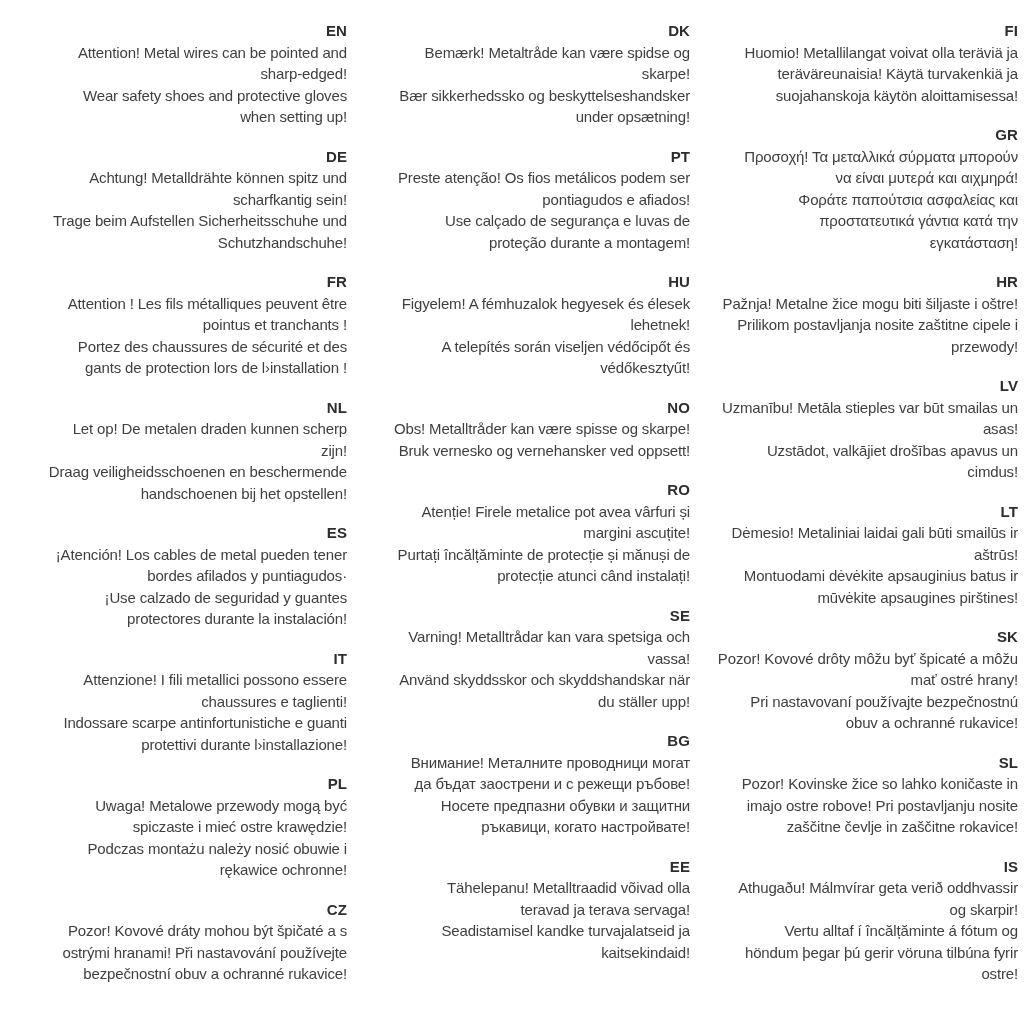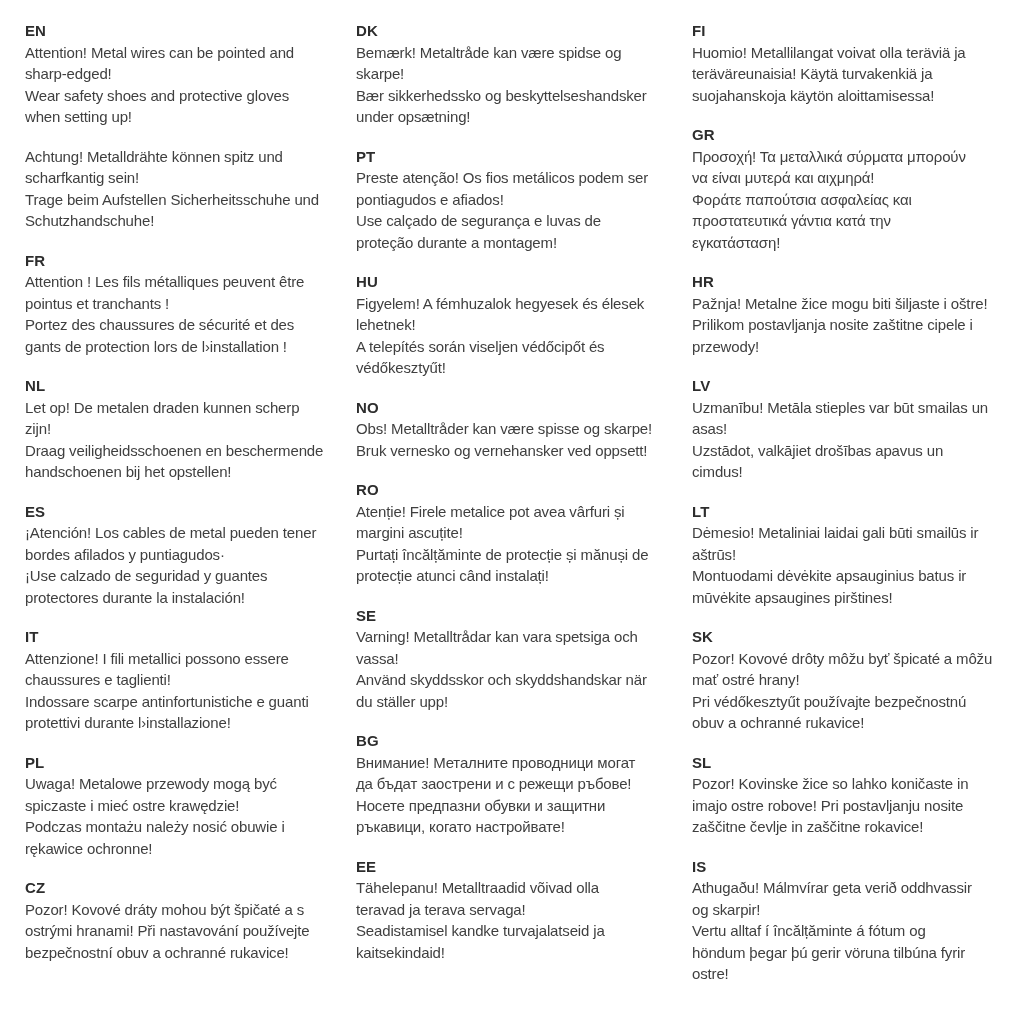--- a/index.html
+++ b/index.html
@@ -17,20 +17,21 @@
   }
   .col {
     position: absolute;
     top: 20px;
   }
   .col1 { left: 25px;  width: 322px; }
   .col2 { left: 356px; width: 334px; }
   .col3 { left: 692px; width: 326px; }
   .section {
     margin-bottom: 18px;
+    text-align: right;
   }
   .code {
     font-size: 15px;
     font-weight: bold;
     line-height: 21.5px;
     color: #2d2d2d;
     letter-spacing: 0.1px;
   }
   .line {
     font-size: 15px;
@@ -46,20 +47,21 @@
 <div class="doc">
   <div class="col col1">
       <div class="section">
         <div class="code">EN</div>
         <div class="line">Attention! Metal wires can be pointed and</div>
         <div class="line">sharp-edged!</div>
         <div class="line">Wear safety shoes and protective gloves</div>
         <div class="line">when setting up!</div>
       </div>
       <div class="section">
+        <div class="code">DE</div>
         <div class="line">Achtung! Metalldrähte können spitz und</div>
         <div class="line">scharfkantig sein!</div>
         <div class="line">Trage beim Aufstellen Sicherheitsschuhe und</div>
         <div class="line">Schutzhandschuhe!</div>
       </div>
       <div class="section">
         <div class="code">FR</div>
         <div class="line">Attention ! Les fils métalliques peuvent être</div>
         <div class="line">pointus et tranchants !</div>
         <div class="line">Portez des chaussures de sécurité et des</div>
@@ -188,21 +190,21 @@
         <div class="code">LT</div>
         <div class="line">Dėmesio! Metaliniai laidai gali būti smailūs ir</div>
         <div class="line">aštrūs!</div>
         <div class="line">Montuodami dėvėkite apsauginius batus ir</div>
         <div class="line">mūvėkite apsaugines pirštines!</div>
       </div>
       <div class="section">
         <div class="code">SK</div>
         <div class="line">Pozor! Kovové drôty môžu byť špicaté a môžu</div>
         <div class="line">mať ostré hrany!</div>
-        <div class="line">Pri védőkesztyűt používajte bezpečnostnú</div>
+        <div class="line">Pri nastavovaní používajte bezpečnostnú</div>
         <div class="line">obuv a ochranné rukavice!</div>
       </div>
       <div class="section">
         <div class="code">SL</div>
         <div class="line">Pozor! Kovinske žice so lahko koničaste in</div>
         <div class="line">imajo ostre robove! Pri postavljanju nosite</div>
         <div class="line">zaščitne čevlje in zaščitne rokavice!</div>
       </div>
       <div class="section">
         <div class="code">IS</div>

